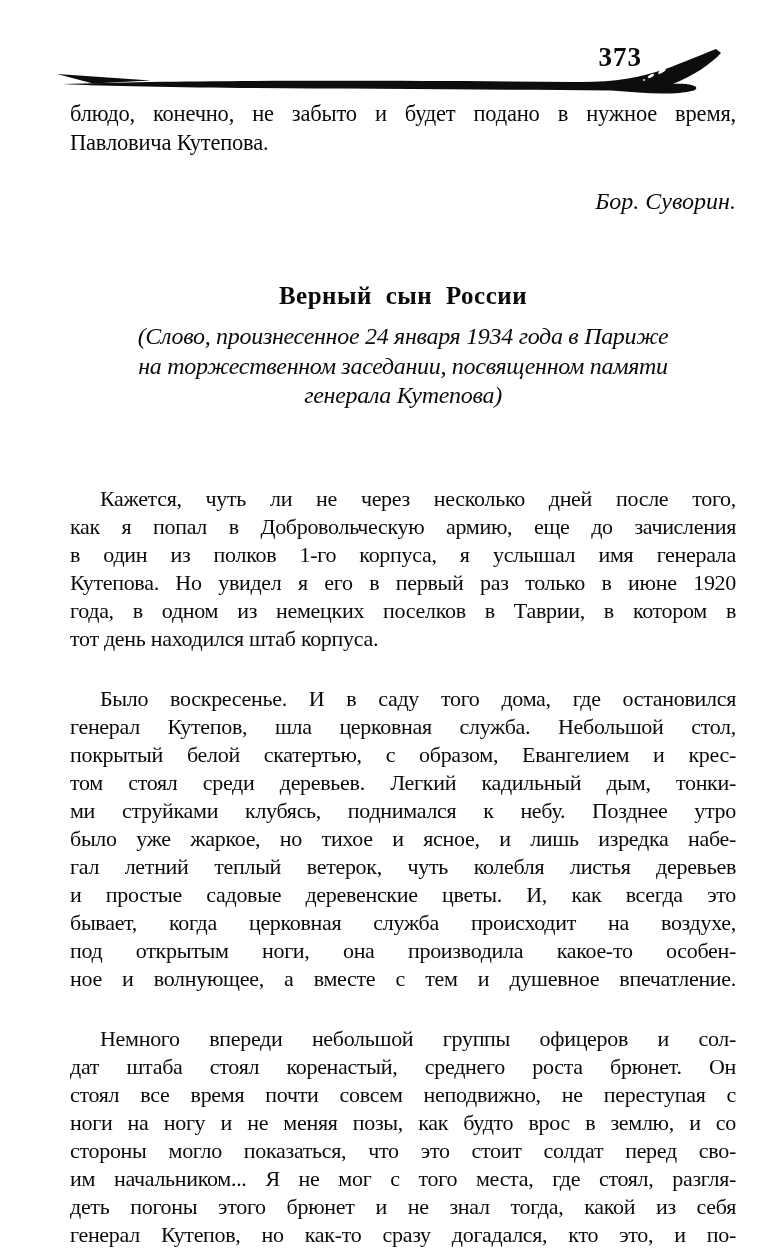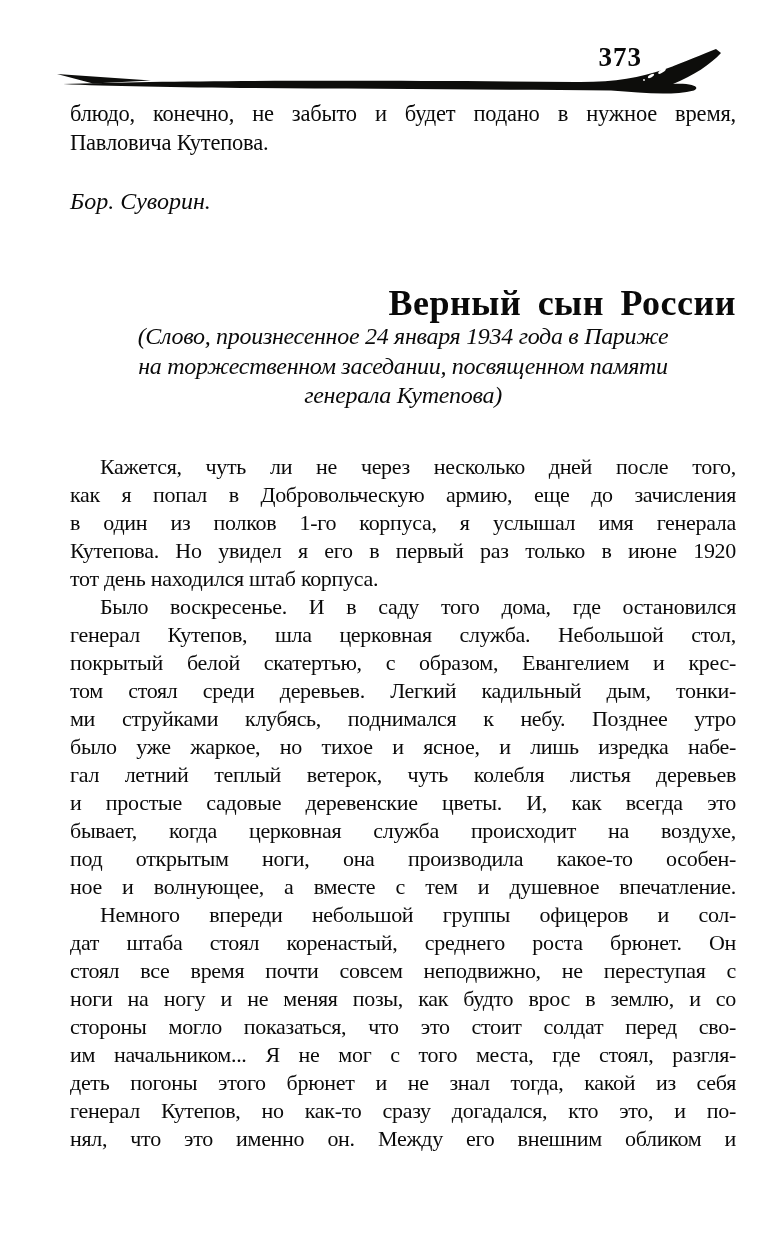--- a/index.html
+++ b/index.html
@@ -32,38 +32,38 @@
     position: absolute;
     left: 70px;
     width: 666px;
   }
   .line {
     text-align: justify;
     text-align-last: justify;
     white-space: nowrap;
   }
   .line.last { text-align-last: left; }
-  .line.indent { padding-left: 30px; }
+  .line.indent { padding-left: 30px; margin-top: 32px; }
   .intro {
     top: 99px;
     font-size: 22.5px;
     line-height: 29px;
     letter-spacing: -0.2px;
   }
   .signature {
     top: 188px;
-    text-align: left;
+    text-align: right;
     font-style: italic;
     font-size: 24px;
   }
   .title {
     top: 282px;
-    text-align: right;
+    text-align: center;
     font-weight: bold;
-    font-size: 36px;
+    font-size: 25px;
     word-spacing: 7px;
     letter-spacing: 0.5px;
   }
   .subtitle {
     top: 322px;
     font-style: italic;
     font-size: 24px;
     line-height: 29.5px;
     letter-spacing: -0.3px;
   }
@@ -123,20 +123,21 @@
       <div class="line">на торжественном заседании, посвященном памяти</div>
       <div class="line last">генерала Кутепова)</div>
     </div>
 
   <div class="textcol bodytext">
     <div class="paragraph">
         <div class="line indent">Кажется, чуть ли не через несколько дней после того,</div>
         <div class="line">как я попал в Добровольческую армию, еще до зачисления</div>
         <div class="line">в один из полков 1-го корпуса, я услышал имя генерала</div>
         <div class="line">Кутепова. Но увидел я его в первый раз только в июне 1920</div>
+        <div class="line">года, в одном из немецких поселков в Таврии, в котором в</div>
         <div class="line last">тот день находился штаб корпуса.</div>
       </div>
     <div class="paragraph">
         <div class="line indent">Было воскресенье. И в саду того дома, где остановился</div>
         <div class="line">генерал Кутепов, шла церковная служба. Небольшой стол,</div>
         <div class="line">покрытый белой скатертью, с образом, Евангелием и крес-</div>
         <div class="line">том стоял среди деревьев. Легкий кадильный дым, тонки-</div>
         <div class="line">ми струйками клубясь, поднимался к небу. Позднее утро</div>
         <div class="line">было уже жаркое, но тихое и ясное, и лишь изредка набе-</div>
         <div class="line">гал летний теплый ветерок, чуть колебля листья деревьев</div>

